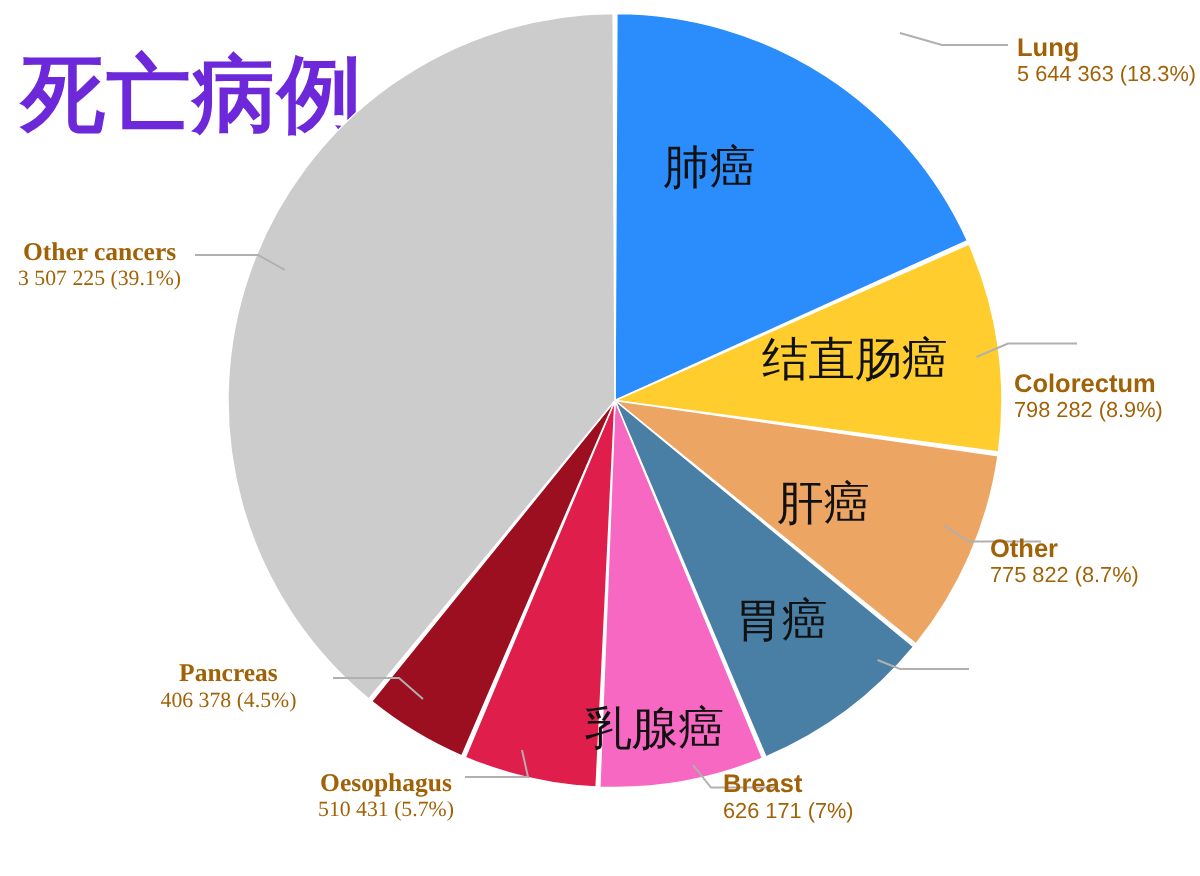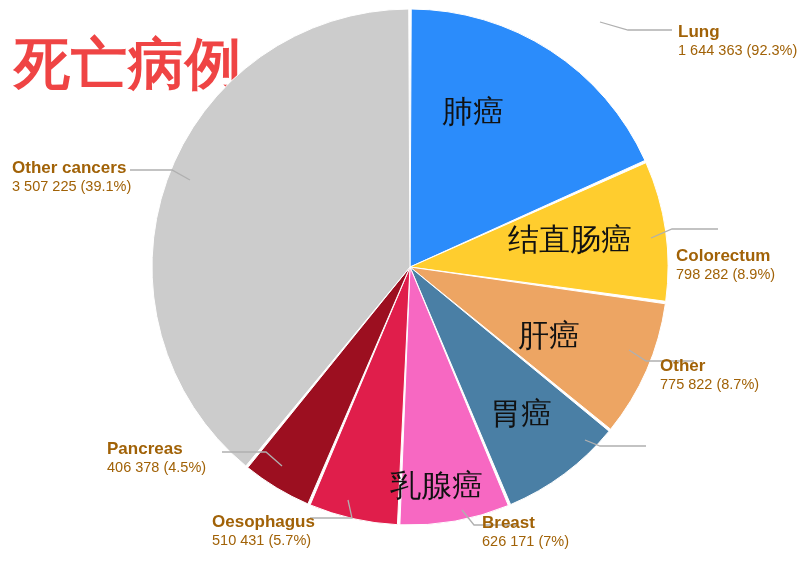--- a/index.html
+++ b/index.html
@@ -13,21 +13,21 @@
     overflow: hidden;
     background: #ffffff;
     font-family: "Liberation Sans", sans-serif;
   }
   #chart-title {
     position: absolute;
     left: 14px;
     top: 36px;
     font-size: 56px;
     font-weight: bold;
-    color: #ef4444;
+    color: #6d28d9;
     letter-spacing: 1px;
     line-height: 1;
     font-family: "DejaVu Sans", sans-serif;
     white-space: nowrap;
   }
   svg#pie-svg {
     position: absolute;
     left: 0; top: 0;
     width: 800px;
     height: 584px;
@@ -52,21 +52,21 @@
     font-size: 17px;
     font-weight: bold;
     display: block;
   }
   .callout .c-val {
     font-size: 14.5px;
     font-weight: normal;
     display: block;
   }
   .callout.right { text-align: left; }
-  .callout.left  { text-align: left; }
+  .callout.left  { text-align: center; font-family: Liberation Serif, serif; }
 </style>
 </head>
 <body>
 
 <div id="root">
 
   <div id="chart-title">死亡病例</div>
 
   <svg id="pie-svg" viewBox="0 0 800 584">
     <g>
@@ -95,21 +95,21 @@
       <text class="slice-label" id="cn-0" x="442" y="122" text-anchor="start">肺癌</text>
       <text class="slice-label" id="cn-1" x="508" y="250" text-anchor="start">结直肠癌</text>
       <text class="slice-label" id="cn-2" x="518" y="346" text-anchor="start">肝癌</text>
       <text class="slice-label" id="cn-3" x="490" y="424" text-anchor="start">胃癌</text>
       <text class="slice-label" id="cn-4" x="390" y="496" text-anchor="start">乳腺癌</text>
     </g>
   </svg>
 
   <div class="callout right" style="left:678px; top:22px;">
     <span class="c-name">Lung</span>
-    <span class="c-val">1 644 363 (92.3%)</span>
+    <span class="c-val">5 644 363 (18.3%)</span>
   </div>
 
   <div class="callout right" style="left:676px; top:200px;margin-top:46px;">
     <span class="c-name">Colorectum</span>
     <span class="c-val">798 282 (8.9%)</span>
   </div>
 
   <div class="callout right" style="left:660px; top:356px;">
     <span class="c-name">Other</span>
     <span class="c-val">775 822 (8.7%)</span>

